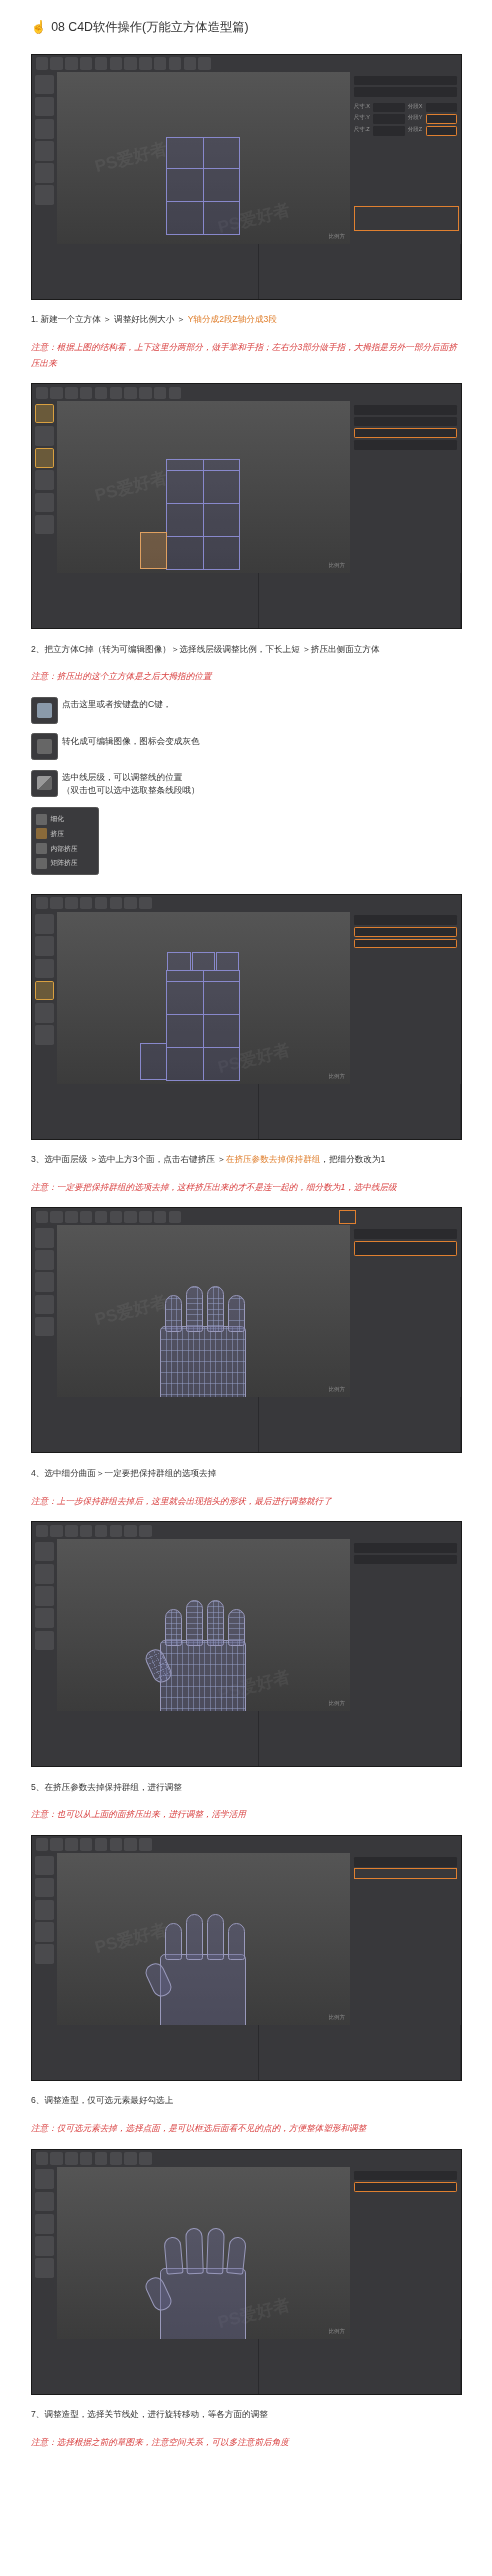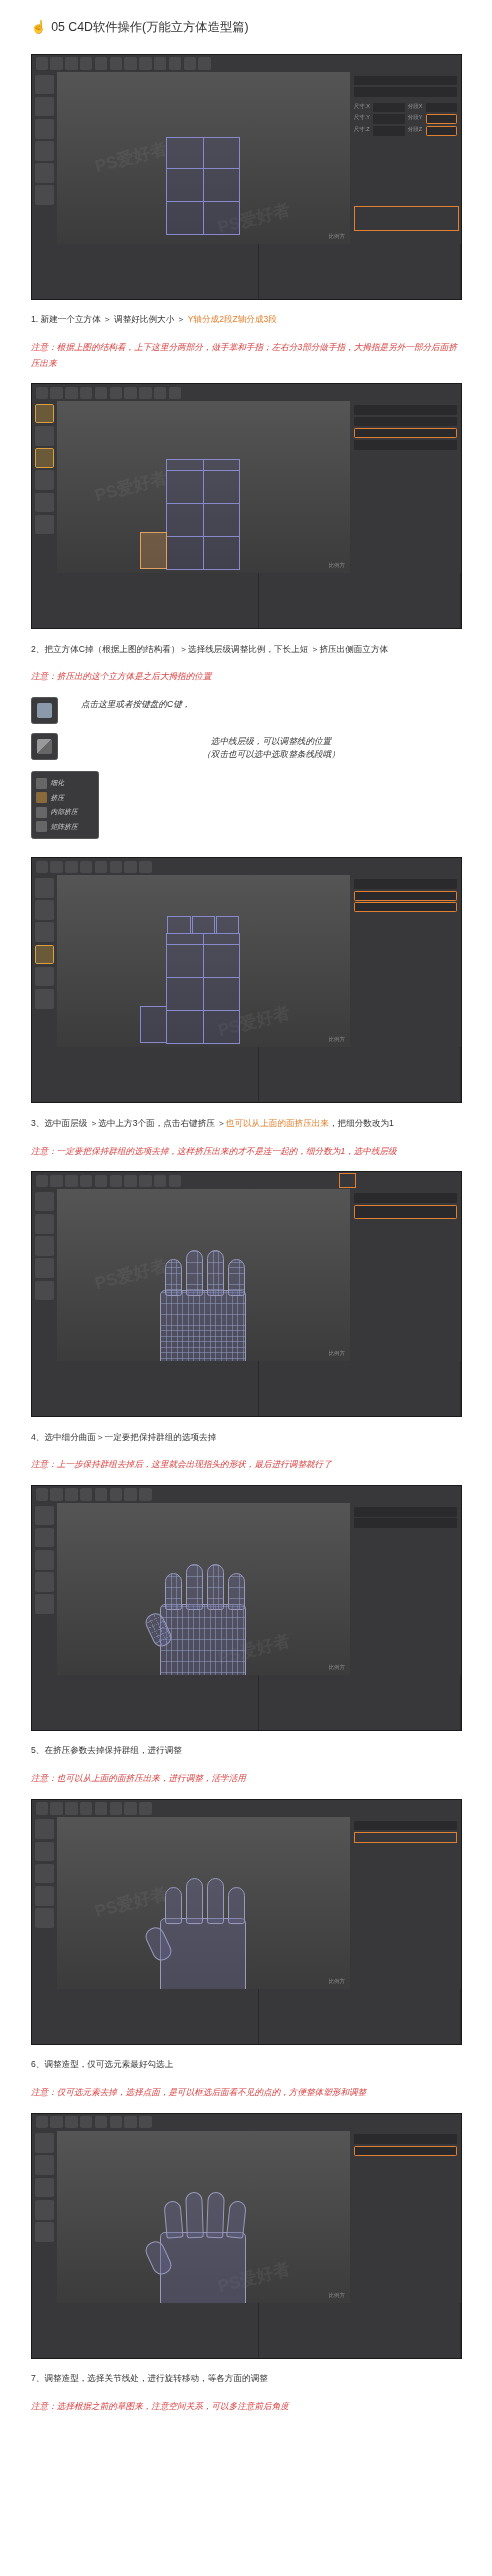--- a/index.html
+++ b/index.html
@@ -28,41 +28,41 @@
     .f1 { left: 23.4px; height: 37px; }
     .f2 { left: 44px; height: 46px; }
     .f3 { left: 65px; height: 46px; }
     .f4 { left: 86px; height: 37px; }
     .thumb { position: absolute; left: 7.4px; bottom: 37px; width: 18.5px; height: 34px; background: rgba(100,100,140,0.4); border: 0.6px solid #99b; border-radius: 8.6px; transform: rotate(-25deg); }
     .wire .palm, .wire .finger, .wire .thumb { background-image: repeating-linear-gradient(0deg, transparent, transparent 4.9px, rgba(150,160,200,0.5) 4.9px, rgba(150,160,200,0.5) 5.5px), repeating-linear-gradient(90deg, transparent, transparent 4.9px, rgba(150,160,200,0.5) 4.9px, rgba(150,160,200,0.5) 5.5px); }
     .step-text { margin-bottom: 12.3px; line-height: 1.8; }
     .note { color: #d94040; font-style: italic; }
     .hl-text { color: #e08030; }
     .icon-list { margin: 12.3px 0 18.5px 0; }
-    .icon-row { display: flex; align-items: flex-start; gap: 23px; margin-bottom: 9.2px; font-style: italic; }
+    .icon-row { display: flex; align-items: flex-start; gap: 4px; margin-bottom: 9.2px; }
     .icon-box { width: 27px; height: 27px; background: #3a3a3d; border: 0.6px solid #555; border-radius: 2.5px; flex-shrink: 0; display: flex; align-items: center; justify-content: center; }
     .icon-inner { width: 14.8px; height: 14.8px; background: #888; border-radius: 1.8px; }
     .icon-text { flex: 1; padding-top: 1.2px; line-height: 1.6; }
     .sub-panel { width: 68px; background: #3a3a3d; border: 0.6px solid #555; border-radius: 2.5px; padding: 3.7px; flex-shrink: 0; font-size: 6.8px; color: #ccc; }
     .sub-panel-row { display: flex; align-items: center; gap: 3.7px; padding: 1.8px 0; }
     .sub-panel-icon { width: 11px; height: 11px; background: #666; border-radius: 1.2px; }
     .sub-panel-icon.hl { background: #8a6a3a; }
     .watermark { position: absolute; color: rgba(255,255,255,0.06); font-size: 17px; font-weight: bold; transform: rotate(-15deg); pointer-events: none; }
     .wm1 { left: 37px; top: 74px; }
     .wm2 { left: 160px; top: 135px; }
     .ss-label { color: #999; font-size: 5.5px; white-space: nowrap; }
     .ss-fields-grid { display: grid; grid-template-columns: auto 1fr auto 1fr; gap: 1.8px 3.1px; margin-top: 3.7px; }
     .ratio { position: absolute; right: 4.9px; bottom: 59px; color: #888; font-size: 5.5px; }
   </style>
 </head>
 <body>
 
 <div class="section-title">
   <span class="hand-icon">☝</span>
-  <span>05 C4D软件操作(万能立方体造型篇)</span>
+  <span>08 C4D软件操作(万能立方体造型篇)</span>
 </div>
 
 <div class="screenshot">
   <div class="ss-top">
     <div class="ss-top-icon"></div>
       <div class="ss-top-icon"></div>
       <div class="ss-top-icon"></div>
       <div class="ss-top-icon"></div>
       <div class="ss-top-icon"></div>
       <div class="ss-top-icon"></div>
@@ -163,36 +163,42 @@
         <div class="ss-field"></div>
       </div>
   </div>
   <div class="ss-bottom">
       <div class="ss-bottom-panel"></div>
       <div class="ss-bottom-panel"></div>
     </div>
 </div>
 
 <div class="step-text">
-  <span>2</span>、<span>把立方体C掉（根据上图的结构看）＞选择线层级调整比例，下长上短 ＞挤压出侧面立方体</span>
+  <span>2</span>、<span>把立方体C掉（转为可编辑图像）＞选择线层级调整比例，下长上短 ＞挤压出侧面立方体</span>
 </div>
 <div class="step-text note">注意：挤压出的这个立方体是之后大拇指的位置</div>
 
 <div class="icon-list">
   <div class="icon-row">
     <div class="icon-box">
         <div class="icon-inner" style="background:#8a9aaa;"></div>
       </div>
     <div class="icon-text">点击这里或者按键盘的C键，</div>
   </div>
   <div class="icon-row">
     <div class="icon-box">
+        <div class="icon-inner" style="background:#666;"></div>
+      </div>
+    <div class="icon-text">转化成可编辑图像，图标会变成灰色</div>
+  </div>
+  <div class="icon-row">
+    <div class="icon-box">
         <div class="icon-inner" style="background:linear-gradient(135deg,#999 50%,#666 50%);"></div>
       </div>
-    <div class="icon-text" style="white-space:pre-line;text-align:center;">选中线层级，可以调整线的位置
+    <div class="icon-text" style="white-space:pre-line;">选中线层级，可以调整线的位置
 （双击也可以选中选取整条线段哦）</div>
   </div>
   <div class="icon-row">
     <div class="sub-panel">
       <div class="sub-panel-row">
           <div class="sub-panel-icon"></div>
           <span>细化</span>
         </div>
       <div class="sub-panel-row">
           <div class="sub-panel-icon hl"></div>
@@ -252,21 +258,21 @@
         <div class="ss-field hl"></div>
       </div>
   </div>
   <div class="ss-bottom">
       <div class="ss-bottom-panel"></div>
       <div class="ss-bottom-panel"></div>
     </div>
 </div>
 
 <div class="step-text">
-  <span>3</span>、<span>选中面层级 ＞选中上方3个面，点击右键挤压 ＞</span><span class="hl-text">也可以从上面的面挤压出来</span><span>，把细分数改为1</span>
+  <span>3</span>、<span>选中面层级 ＞选中上方3个面，点击右键挤压 ＞</span><span class="hl-text">在挤压参数去掉保持群组</span><span>，把细分数改为1</span>
 </div>
 <div class="step-text note">注意：一定要把保持群组的选项去掉，这样挤压出来的才不是连一起的，细分数为1，选中线层级</div>
 
 <div class="screenshot">
   <div class="ss-top">
       <div class="ss-top-icon"></div>
       <div class="ss-top-icon"></div>
       <div class="ss-top-icon"></div>
       <div class="ss-top-icon"></div>
       <div class="ss-top-icon"></div>

